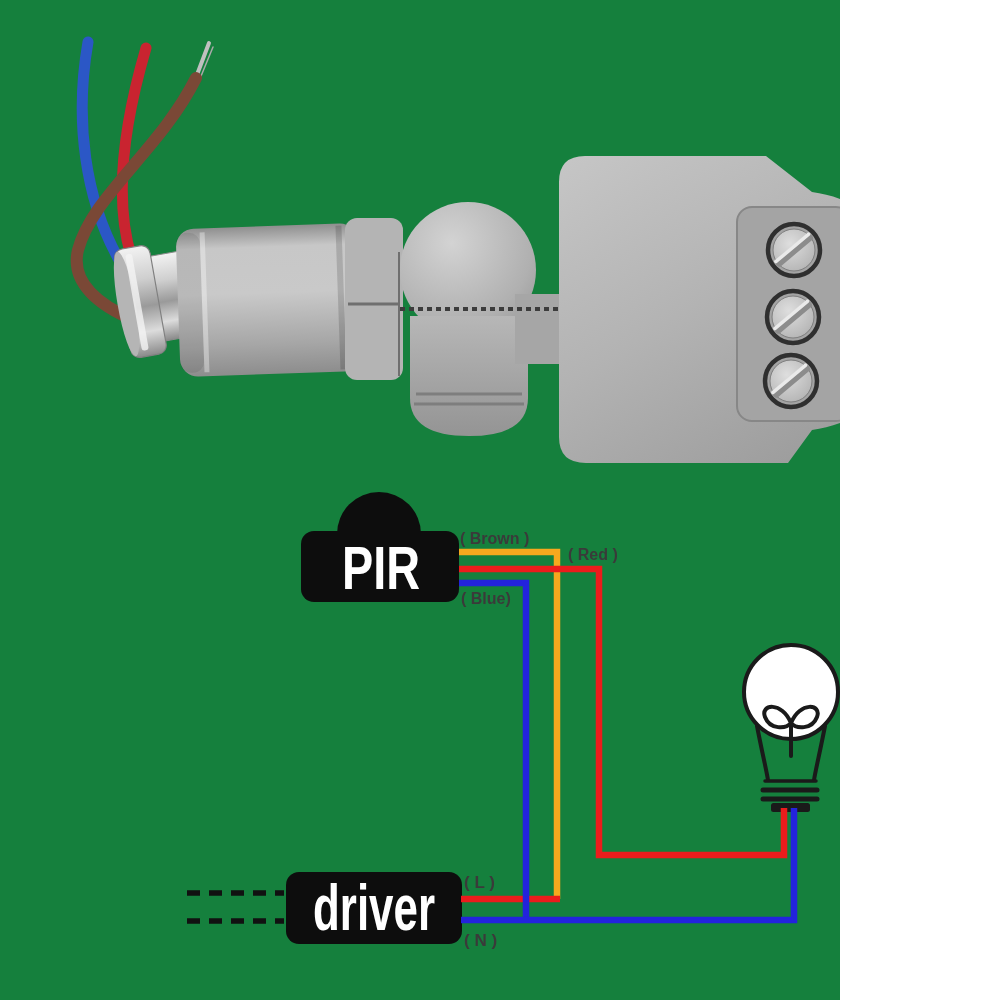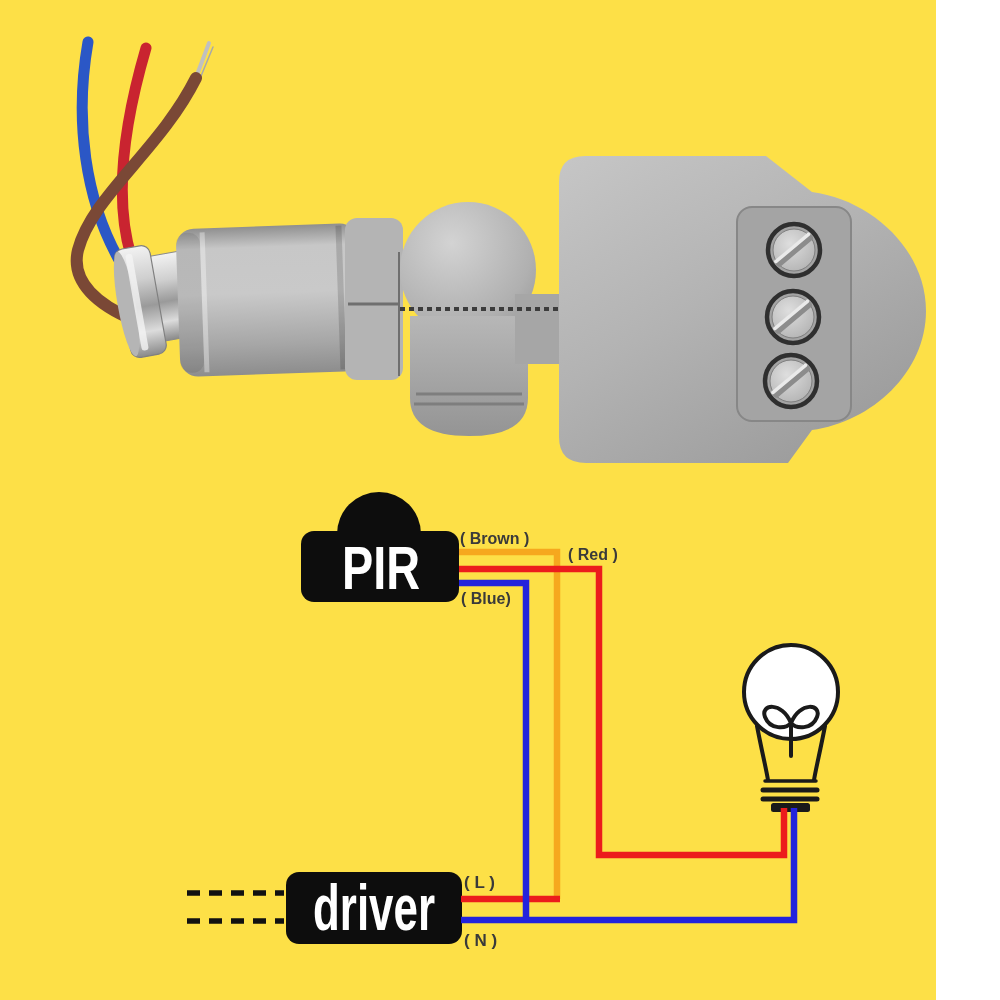--- a/index.html
+++ b/index.html
@@ -1,16 +1,16 @@
 <!DOCTYPE html>
 <html><head>
 <meta charset="utf-8">
 <style>
   html,body{margin:0;padding:0;background:#ffffff;}
-  .stage{width:936px;height:1000px;position:relative;background:#fde047;overflow:hidden;}
+  .stage{width:840px;height:1000px;position:relative;background:#15803d;overflow:hidden;}
   svg{display:block;font-family:"Liberation Sans","DejaVu Sans",sans-serif;}
   text{font-weight:bold;}
   .node-text{letter-spacing:0px;}
 </style>
 </head>
 <body>
 
 <div class="stage">
 <svg width="1000" height="1000" viewBox="0 0 1000 1000">
   <defs>

